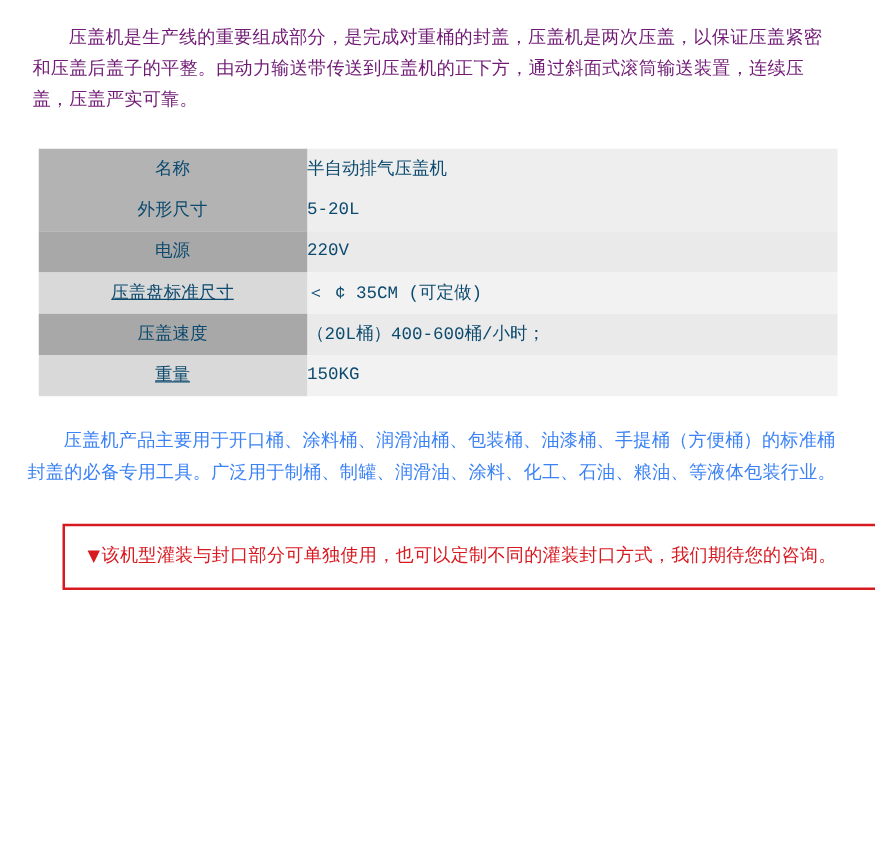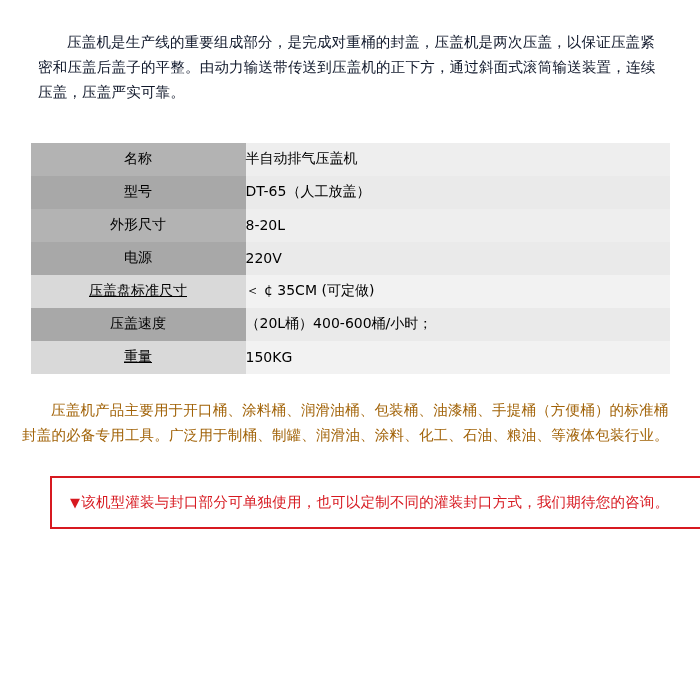--- a/index.html
+++ b/index.html
@@ -15,56 +15,57 @@
     position: relative;
     overflow: hidden;
   }
   .page {
     width: 700px;
     height: 686px;
     position: relative;
     box-sizing: border-box;
   }
   .intro {
-    margin: 16px;
+    margin: 4px;
     padding: 14px 24px 0 22px;
     font-size: 14.5px;
     line-height: 1.72;
     text-indent: 2em;
     letter-spacing: 0.2px;
-    color: #0f172a;
+    color: #701a75;
   }
   .spec-wrap {
     padding: 22px 0 0 0;
     display: flex;
     justify-content: center;
   }
   table.spec {
     border-collapse: collapse;
     width: 583px;
     table-layout: fixed;
   }
   table.spec td {
     height: 33px;
     font-size: 14px;
-    color: #000000;
+    color: #0c4a6e;
     padding: 0 0 0 0;
     vertical-align: middle;
     border: 0;
     margin-top: 12px;
   }
   td.k {
     width: 215px;
     text-align: center;
     background: #b3b3b3;
   }
   td.v {
     width: 424px;
     background: #eeeeee;
     padding-left: 18px;
+    font-family: Liberation Mono, monospace;
   }
   tr.alt td.k {
     background: #a8a8a8;
   }
   tr.alt td.v {
     background: #eaeaea;
   }
   tr.light td.k {
     background: #d9d9d9;
     text-decoration: underline;
@@ -72,21 +73,21 @@
   tr.light td.v {
     background: #f2f2f2;
   }
   .body-text {
     margin: 0;
     padding: 24px 22px 0 22px;
     font-size: 14.5px;
     line-height: 1.72;
     text-indent: 2em;
     letter-spacing: 0.2px;
-    color: #a16207;
+    color: #3b82f6;
   }
   .notice {
     margin: 28px 22px 0 50px;
     border: 2px solid #d71920;
     width: 670px;
     box-sizing: border-box;
     padding: 12px 32px 12px 18px;
   }
   .notice p {
     margin: 0;
@@ -108,27 +109,23 @@
 
   <p class="intro">压盖机是生产线的重要组成部分，是完成对重桶的封盖，压盖机是两次压盖，以保证压盖紧密和压盖后盖子的平整。由动力输送带传送到压盖机的正下方，通过斜面式滚筒输送装置，连续压盖，压盖严实可靠。</p>
 
   <div class="spec-wrap">
     <table class="spec">
       <tbody>
         <tr>
           <td class="k">名称</td>
           <td class="v">半自动排气压盖机</td>
         </tr>
-        <tr class="alt">
-          <td class="k">型号</td>
-          <td class="v">DT-65（人工放盖）</td>
-        </tr>
         <tr>
           <td class="k">外形尺寸</td>
-          <td class="v">8-20L</td>
+          <td class="v">5-20L</td>
         </tr>
         <tr class="alt">
           <td class="k">电源</td>
           <td class="v">220V</td>
         </tr>
         <tr class="light">
           <td class="k">压盖盘标准尺寸</td>
           <td class="v">＜ ¢ 35CM (可定做)</td>
         </tr>
         <tr class="alt">

